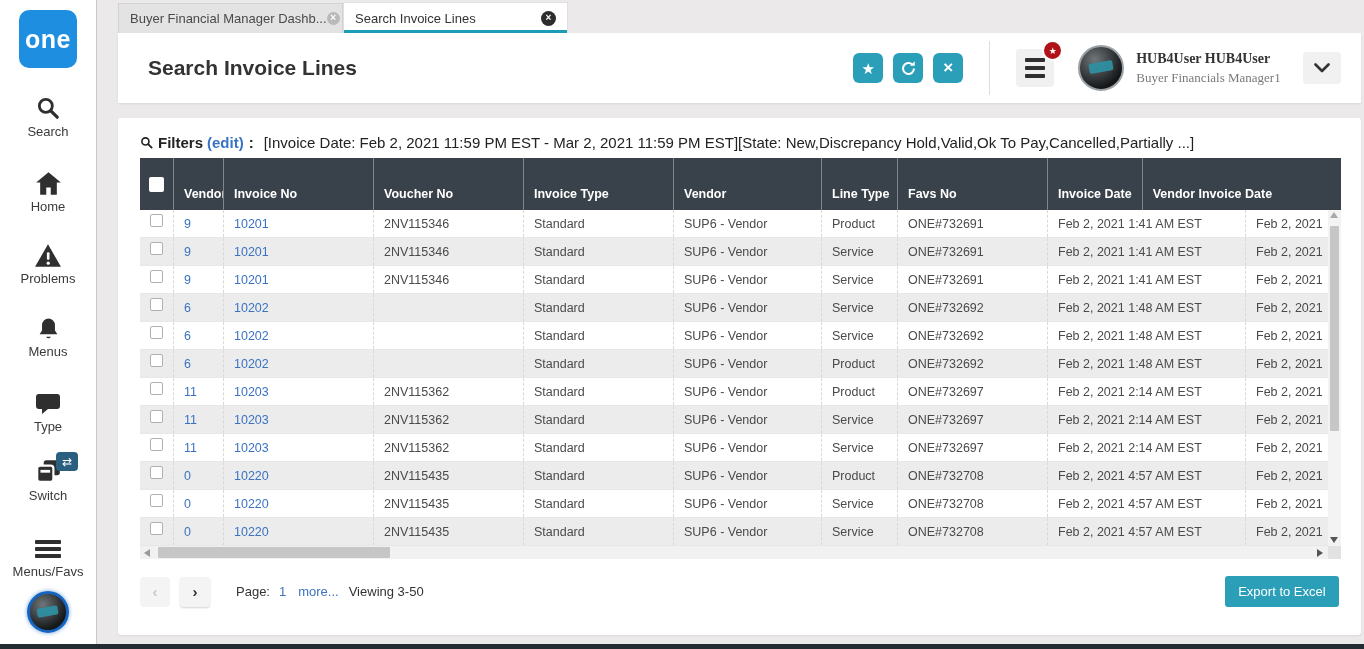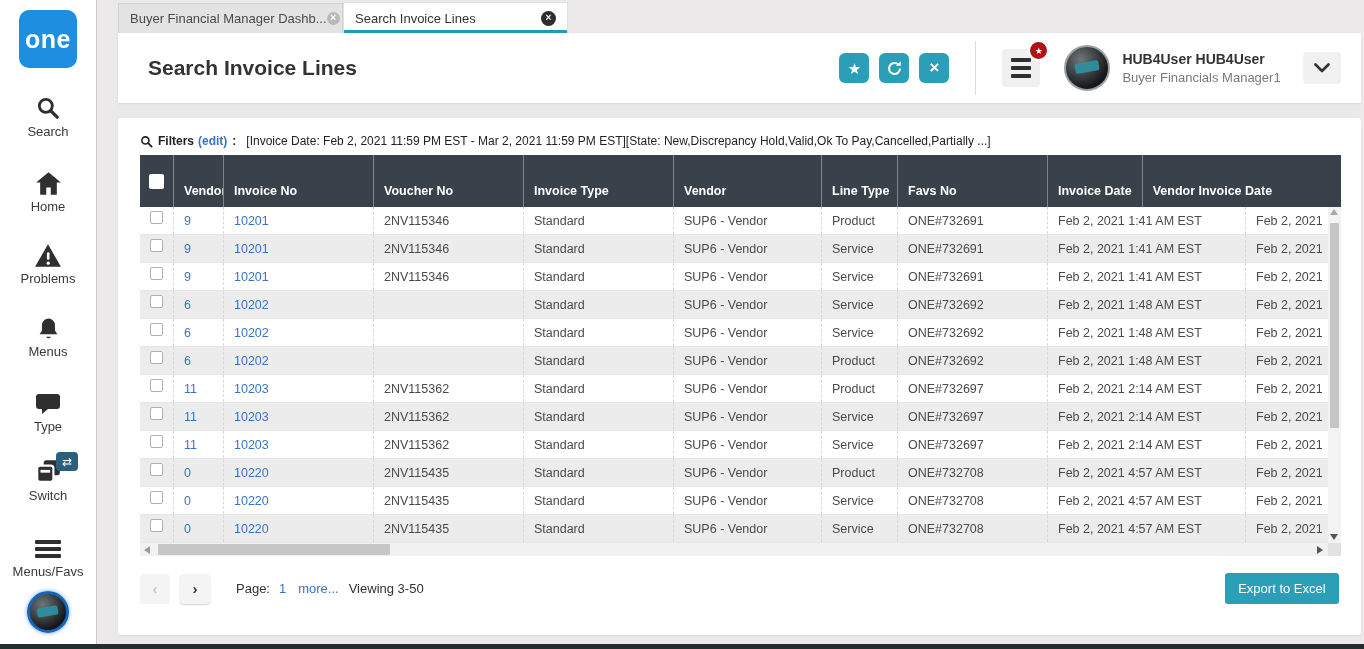--- a/index.html
+++ b/index.html
@@ -86,34 +86,34 @@
     display:flex; flex-direction:column; align-items:center; justify-content:center;
     cursor:pointer; position:relative;
   }
   .menu-btn i { display:block; width:20px; height:3.5px; background:#2f2f2f; margin:2.2px 0; border-radius:1px; }
   .menu-badge {
     position:absolute; top:-9px; right:-9px; width:21px; height:21px; border-radius:50%;
     background:#b11217; border:2px solid #fff; color:#fff; font-size:9px;
     display:flex; align-items:center; justify-content:center;
   }
   .header-avatar { width:46px; height:46px; border:2px solid #9aa0a4; margin-left:24px; cursor:pointer; }
-  .user-block { margin-left:12px; line-height:1.35; }
+  .user-block { margin-left:12px; line-height:1.35;font-family:Liberation Serif, serif; }
   .user-name { font-size:14px; font-weight:bold; color:#333; }
   .user-role { font-size:13px; color:#7a7a7a; }
   .chevron-btn {
     width:38px; height:32px; background:#f1f1f1; border:none; border-radius:4px;
     margin:0 20px 0 22px; display:flex; align-items:center; justify-content:center; cursor:pointer;
   }
 
   
   .content-card {
     background:#fff; margin:15px 20px 0 21px; height:517px; border-radius:3px;
     box-shadow:0 1px 2px rgba(0,0,0,.08); padding:16px 20px 0 22px; position:relative;
   }
-  .filters-row { display:flex; align-items:center; font-size:12px; color:#222; margin-bottom:7px; white-space:nowrap; overflow:hidden; }
+  .filters-row { display:flex; align-items:center; font-size:15px; color:#222; margin-bottom:7px; white-space:nowrap; overflow:hidden; }
   .filters-label { font-weight:bold; margin-left:5px; }
   .filters-edit { color:#3b73c4; font-weight:bold; margin-left:4px; cursor:pointer; }
   .filters-summary { margin-left:10px; color:#222; }
 
   
   .grid { position:relative; }
   .grid-header { display:flex; background:#39424a; height:52px; }
   .h-cell {
     color:#fff; font-size:12.5px; font-weight:bold; display:flex; align-items:flex-end;
     padding:0 10px 9px 10px; border-right:1px solid rgba(255,255,255,.35); cursor:pointer;

